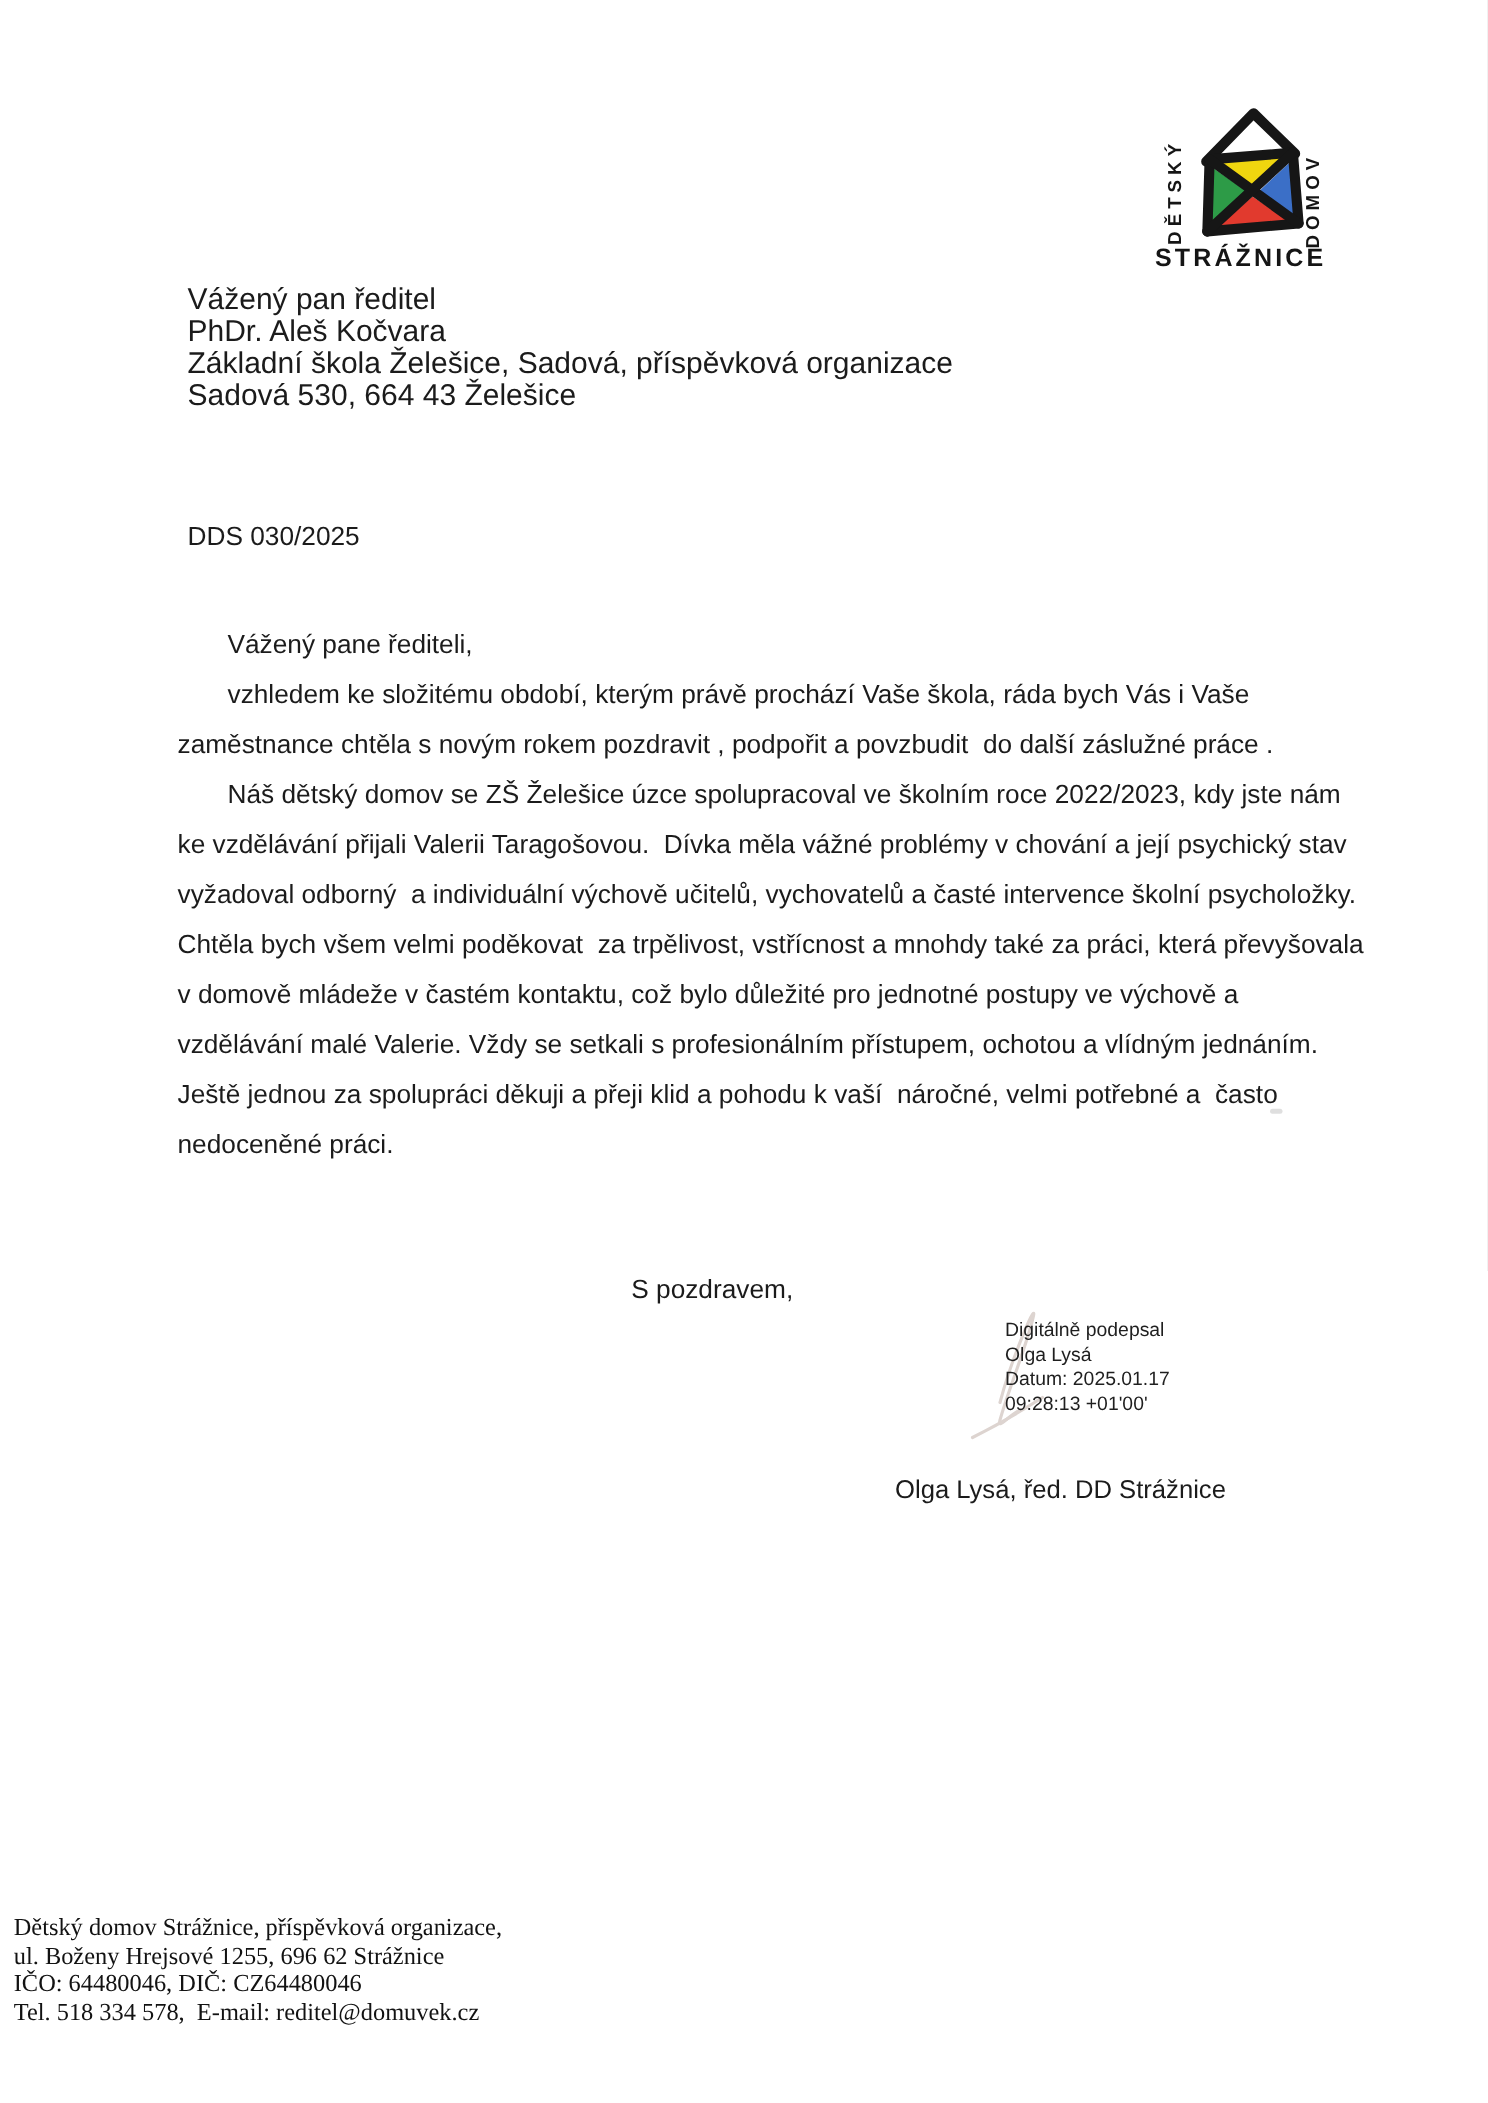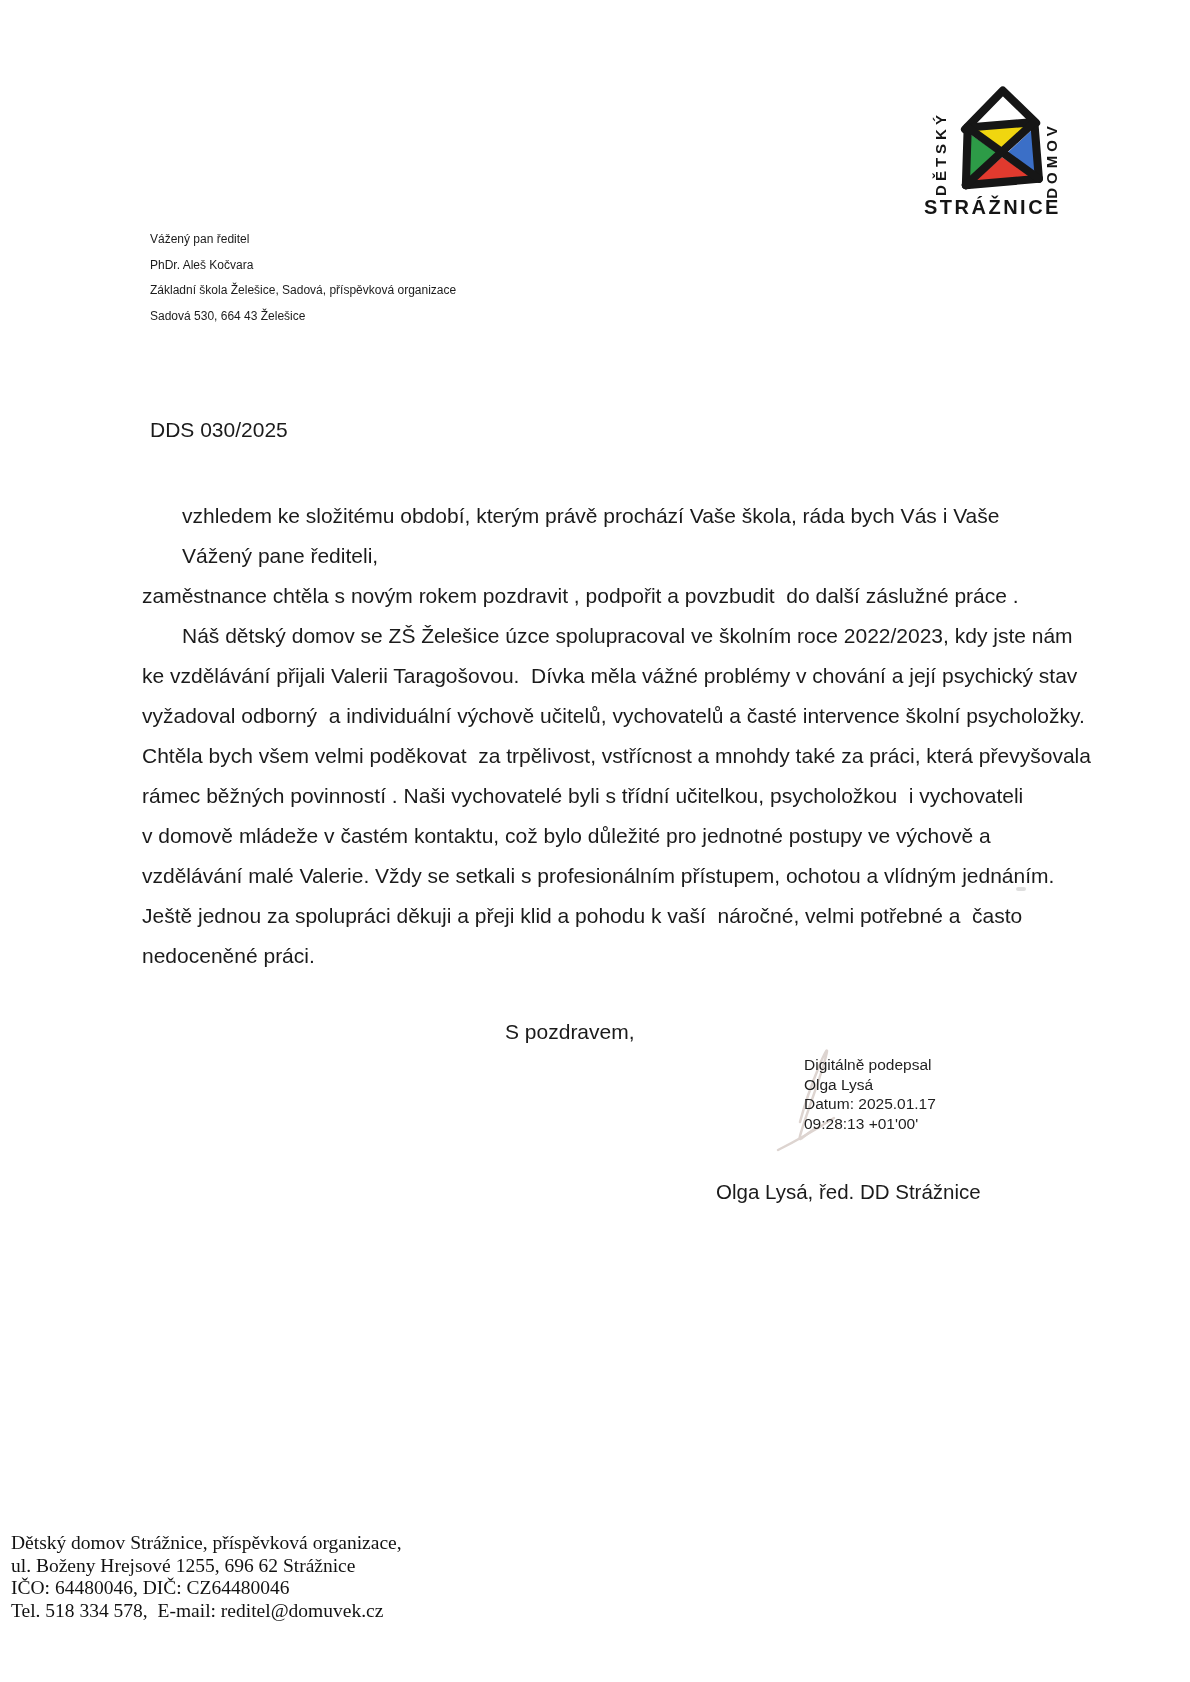--- a/index.html
+++ b/index.html
@@ -22,21 +22,21 @@
     white-space:nowrap;text-align:center;
   }
   .logo-left{left:30px;top:75px;width:100px;transform:rotate(-90deg);transform-origin:center;}
   .logo-right{left:148px;top:82px;width:86px;transform:rotate(-90deg);transform-origin:center;}
   .logo-bottom{
     position:absolute;left:64px;top:126px;width:160px;
     font-size:20px;font-weight:700;letter-spacing:2.5px;color:#151515;
   }
 
   
-  .recipient{position:absolute;left:150px;top:227px;font-size:12px;line-height:25.5px;}
+  .recipient{position:absolute;left:150px;top:227px;font-size:24px;line-height:25.5px;}
 
   
   .refno{position:absolute;left:150px;top:418px;font-size:21px;}
 
   
   .body-text{position:absolute;left:142px;top:496px;width:980px;font-size:21px;}
   .body-line{height:40px;line-height:40px;white-space:pre;}
   .indent{padding-left:40px;}
 
   
@@ -96,28 +96,27 @@
   <div class="recipient">
     <div>Vážený pan ředitel</div>
     <div>PhDr. Aleš Kočvara</div>
     <div>Základní škola Želešice, Sadová, příspěvková organizace</div>
     <div>Sadová 530, 664 43 Želešice</div>
   </div>
 
   <div class="refno">DDS 030/2025</div>
 
   <div class="body-text">
+    <div class="body-line indent">Vážený pane řediteli,</div>
     <div class="body-line indent">vzhledem ke složitému období, kterým právě prochází Vaše škola, ráda bych Vás i Vaše</div>
-    <div class="body-line indent">Vážený pane řediteli,</div>
     <div class="body-line">zaměstnance chtěla s novým rokem pozdravit , podpořit a povzbudit  do další záslužné práce .</div>
     <div class="body-line indent">Náš dětský domov se ZŠ Želešice úzce spolupracoval ve školním roce 2022/2023, kdy jste nám</div>
     <div class="body-line">ke vzdělávání přijali Valerii Taragošovou.  Dívka měla vážné problémy v chování a její psychický stav</div>
     <div class="body-line">vyžadoval odborný  a individuální výchově učitelů, vychovatelů a časté intervence školní psycholožky.</div>
     <div class="body-line">Chtěla bych všem velmi poděkovat  za trpělivost, vstřícnost a mnohdy také za práci, která převyšovala</div>
-    <div class="body-line">rámec běžných povinností . Naši vychovatelé byli s třídní učitelkou, psycholožkou  i vychovateli</div>
     <div class="body-line">v domově mládeže v častém kontaktu, což bylo důležité pro jednotné postupy ve výchově a</div>
     <div class="body-line">vzdělávání malé Valerie. Vždy se setkali s profesionálním přístupem, ochotou a vlídným jednáním.</div>
     <div class="body-line">Ještě jednou za spolupráci děkuji a přeji klid a pohodu k vaší  náročné, velmi potřebné a  často</div>
     <div class="body-line">nedoceněné práci.</div>
   </div>
 
   <div class="valediction">S pozdravem,</div>
 
 
   <svg class="sig-squiggle" viewBox="0 0 90 135" aria-hidden="true">

